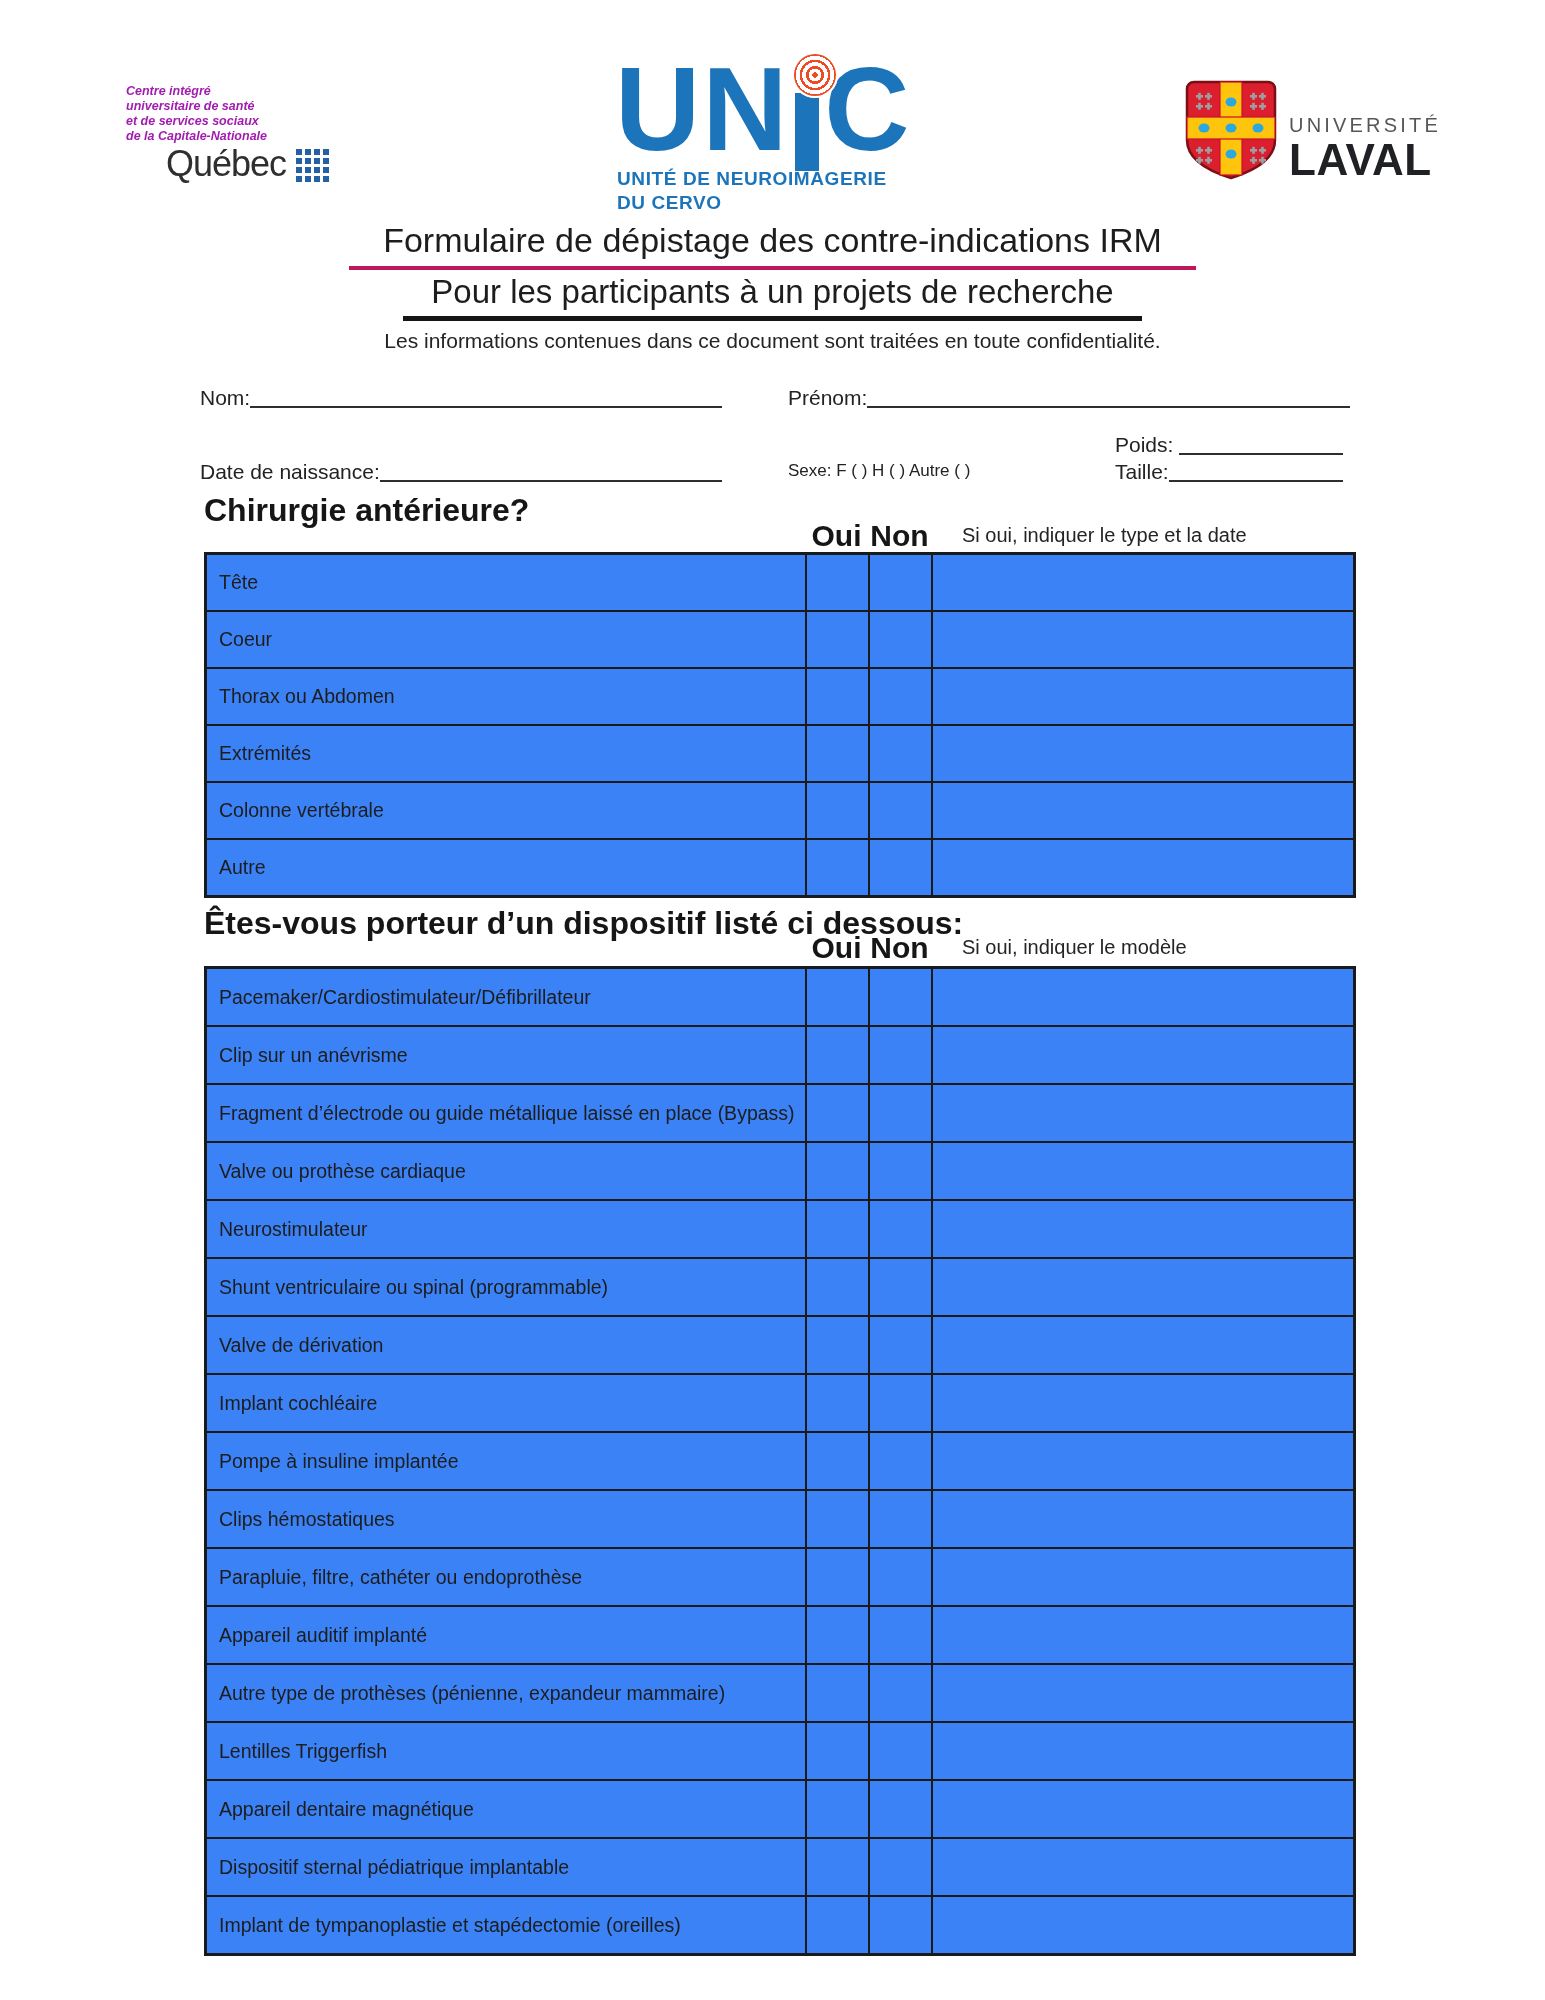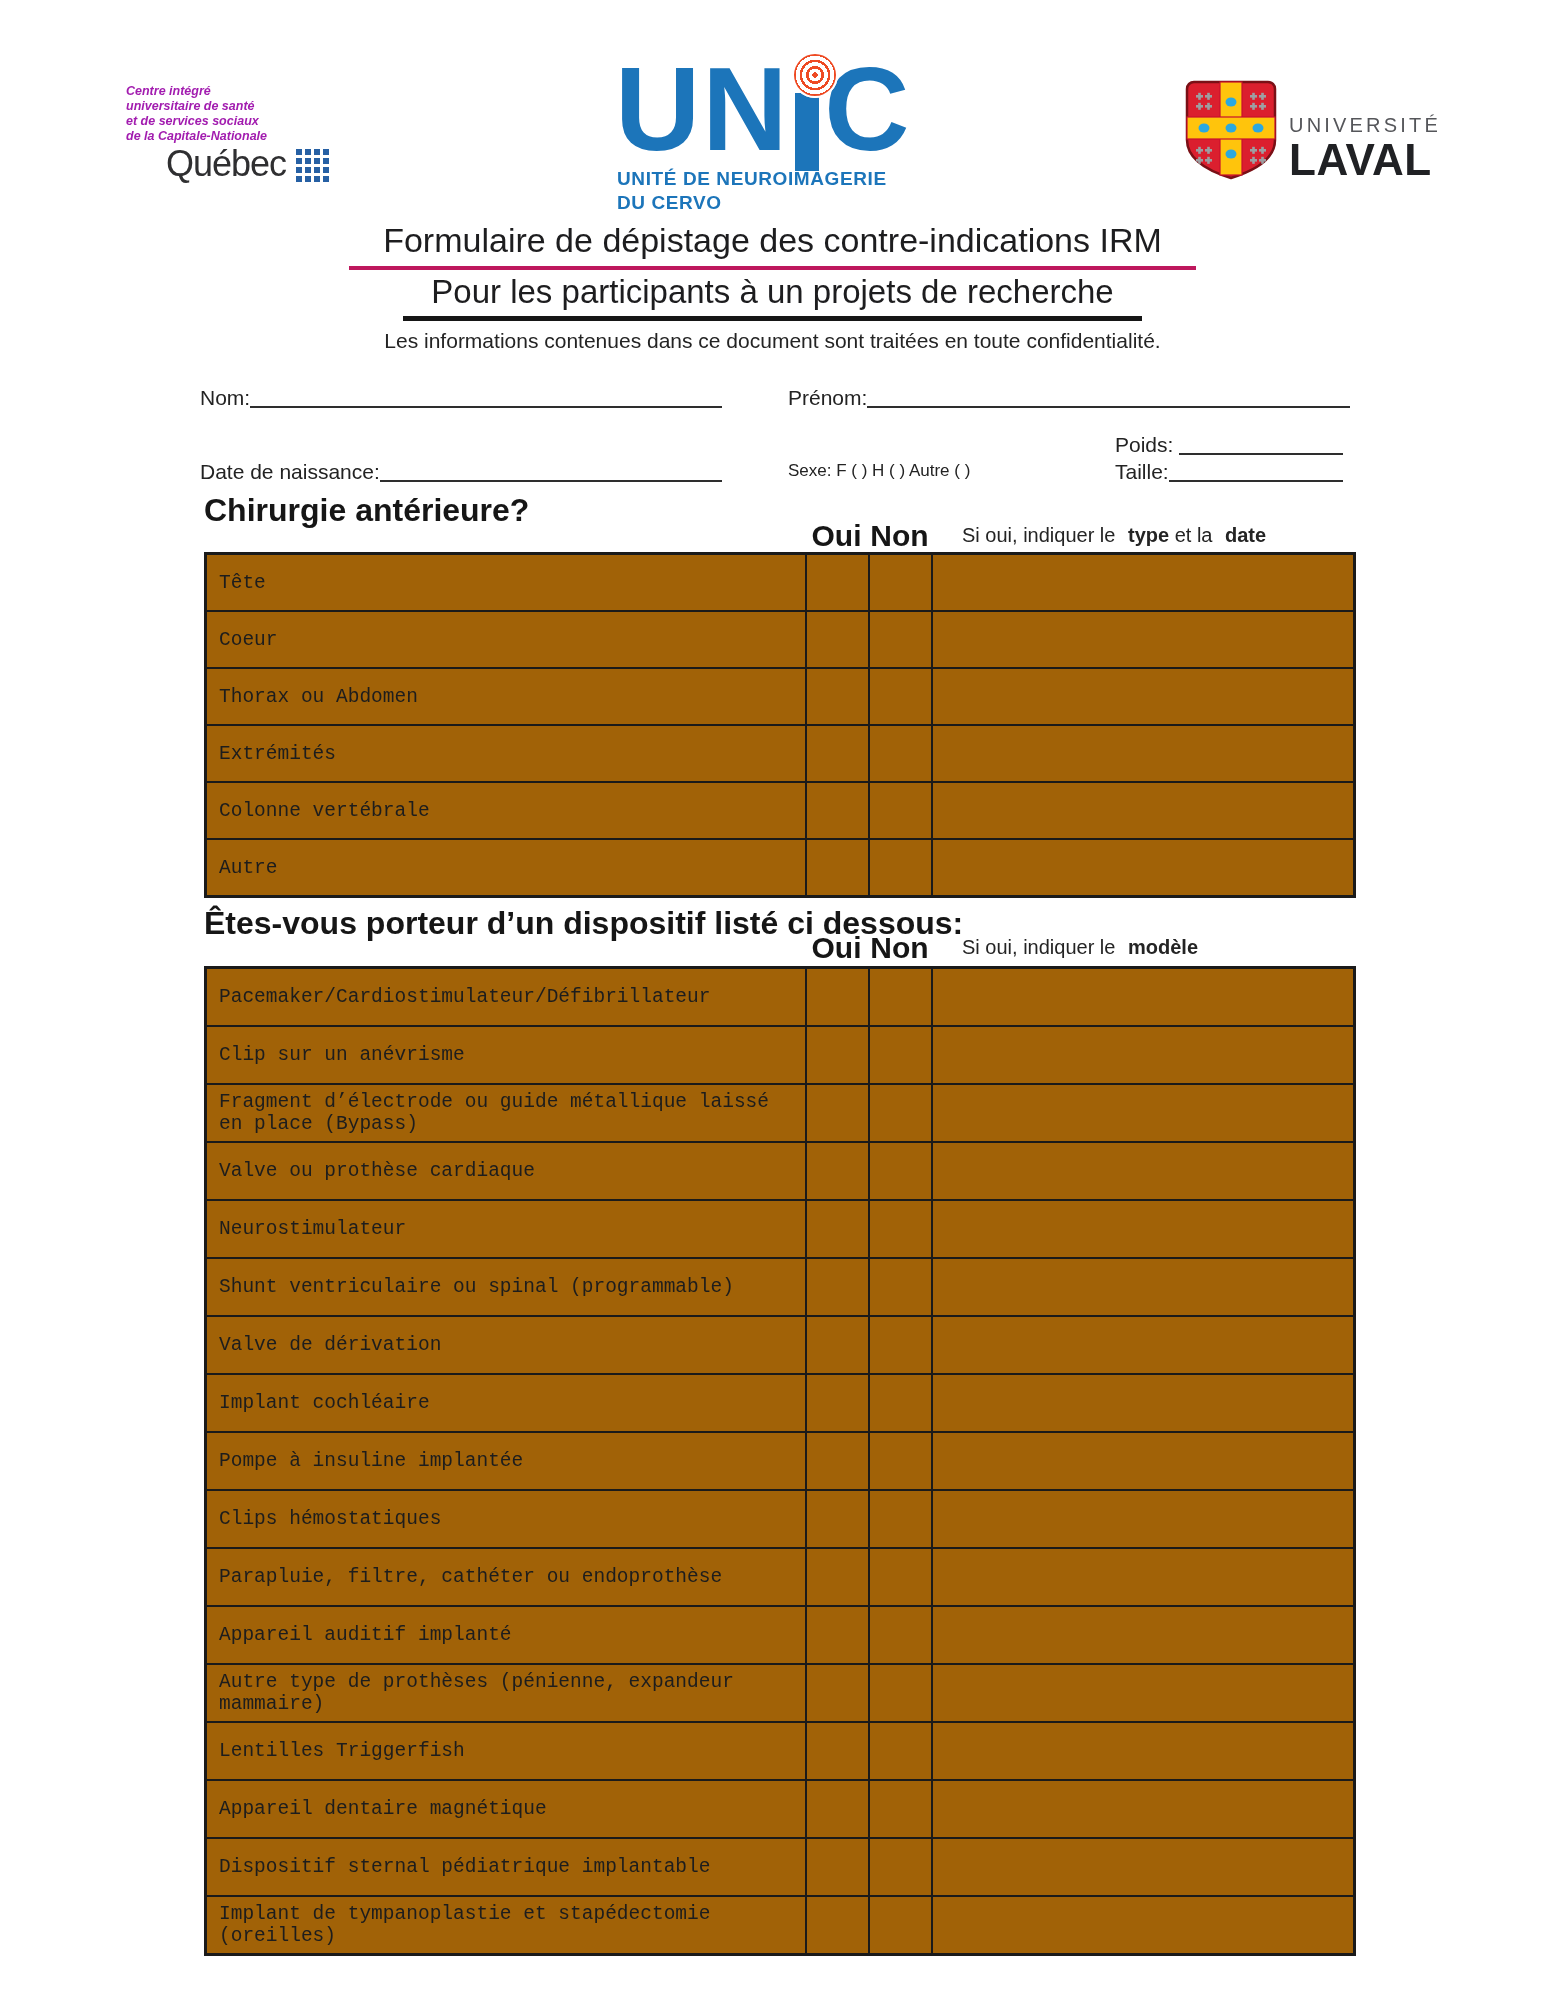--- a/index.html
+++ b/index.html
@@ -66,26 +66,26 @@
   
   .sec-title{font-size:32px;font-weight:bold;color:#161616;}
   .sec1-title{left:204px;top:492px;}
   .sec2-title{left:204px;top:905px;}
   .col-head{width:63px;text-align:center;font-size:30px;font-weight:bold;color:#161616;}
   .oui1{left:805px;top:519px;}
   .non1{left:868px;top:519px;}
   .oui2{left:805px;top:931px;}
   .non2{left:868px;top:931px;}
   .hint{font-size:20px;color:#242424;}
-  .hint b{font-weight:bold;margin-left:7px;}
+  .hint b{font-weight:normal;}
   .hint1{left:962px;top:524px;}
   .hint2{left:962px;top:936px;}
 
   
-  table.grid{border-collapse:collapse;table-layout:fixed;width:1152px;background:#a16207;font-family:Liberation Mono, monospace;}
+  table.grid{border-collapse:collapse;table-layout:fixed;width:1152px;background:#3b82f6;}
   table.grid{border:3px solid #1a1a1a;}
   table.grid td{border:2px solid #1a1a1a;vertical-align:middle;}
   td.lbl{font-size:19.5px;color:#1d1d1d;padding-left:12px;}
   .table1{left:204px;top:552px;}
   .table1 td{height:53px;}
   .table2{left:204px;top:966px;}
   .table2 td{height:54px;}
 </style>
 </head>
 <body>

